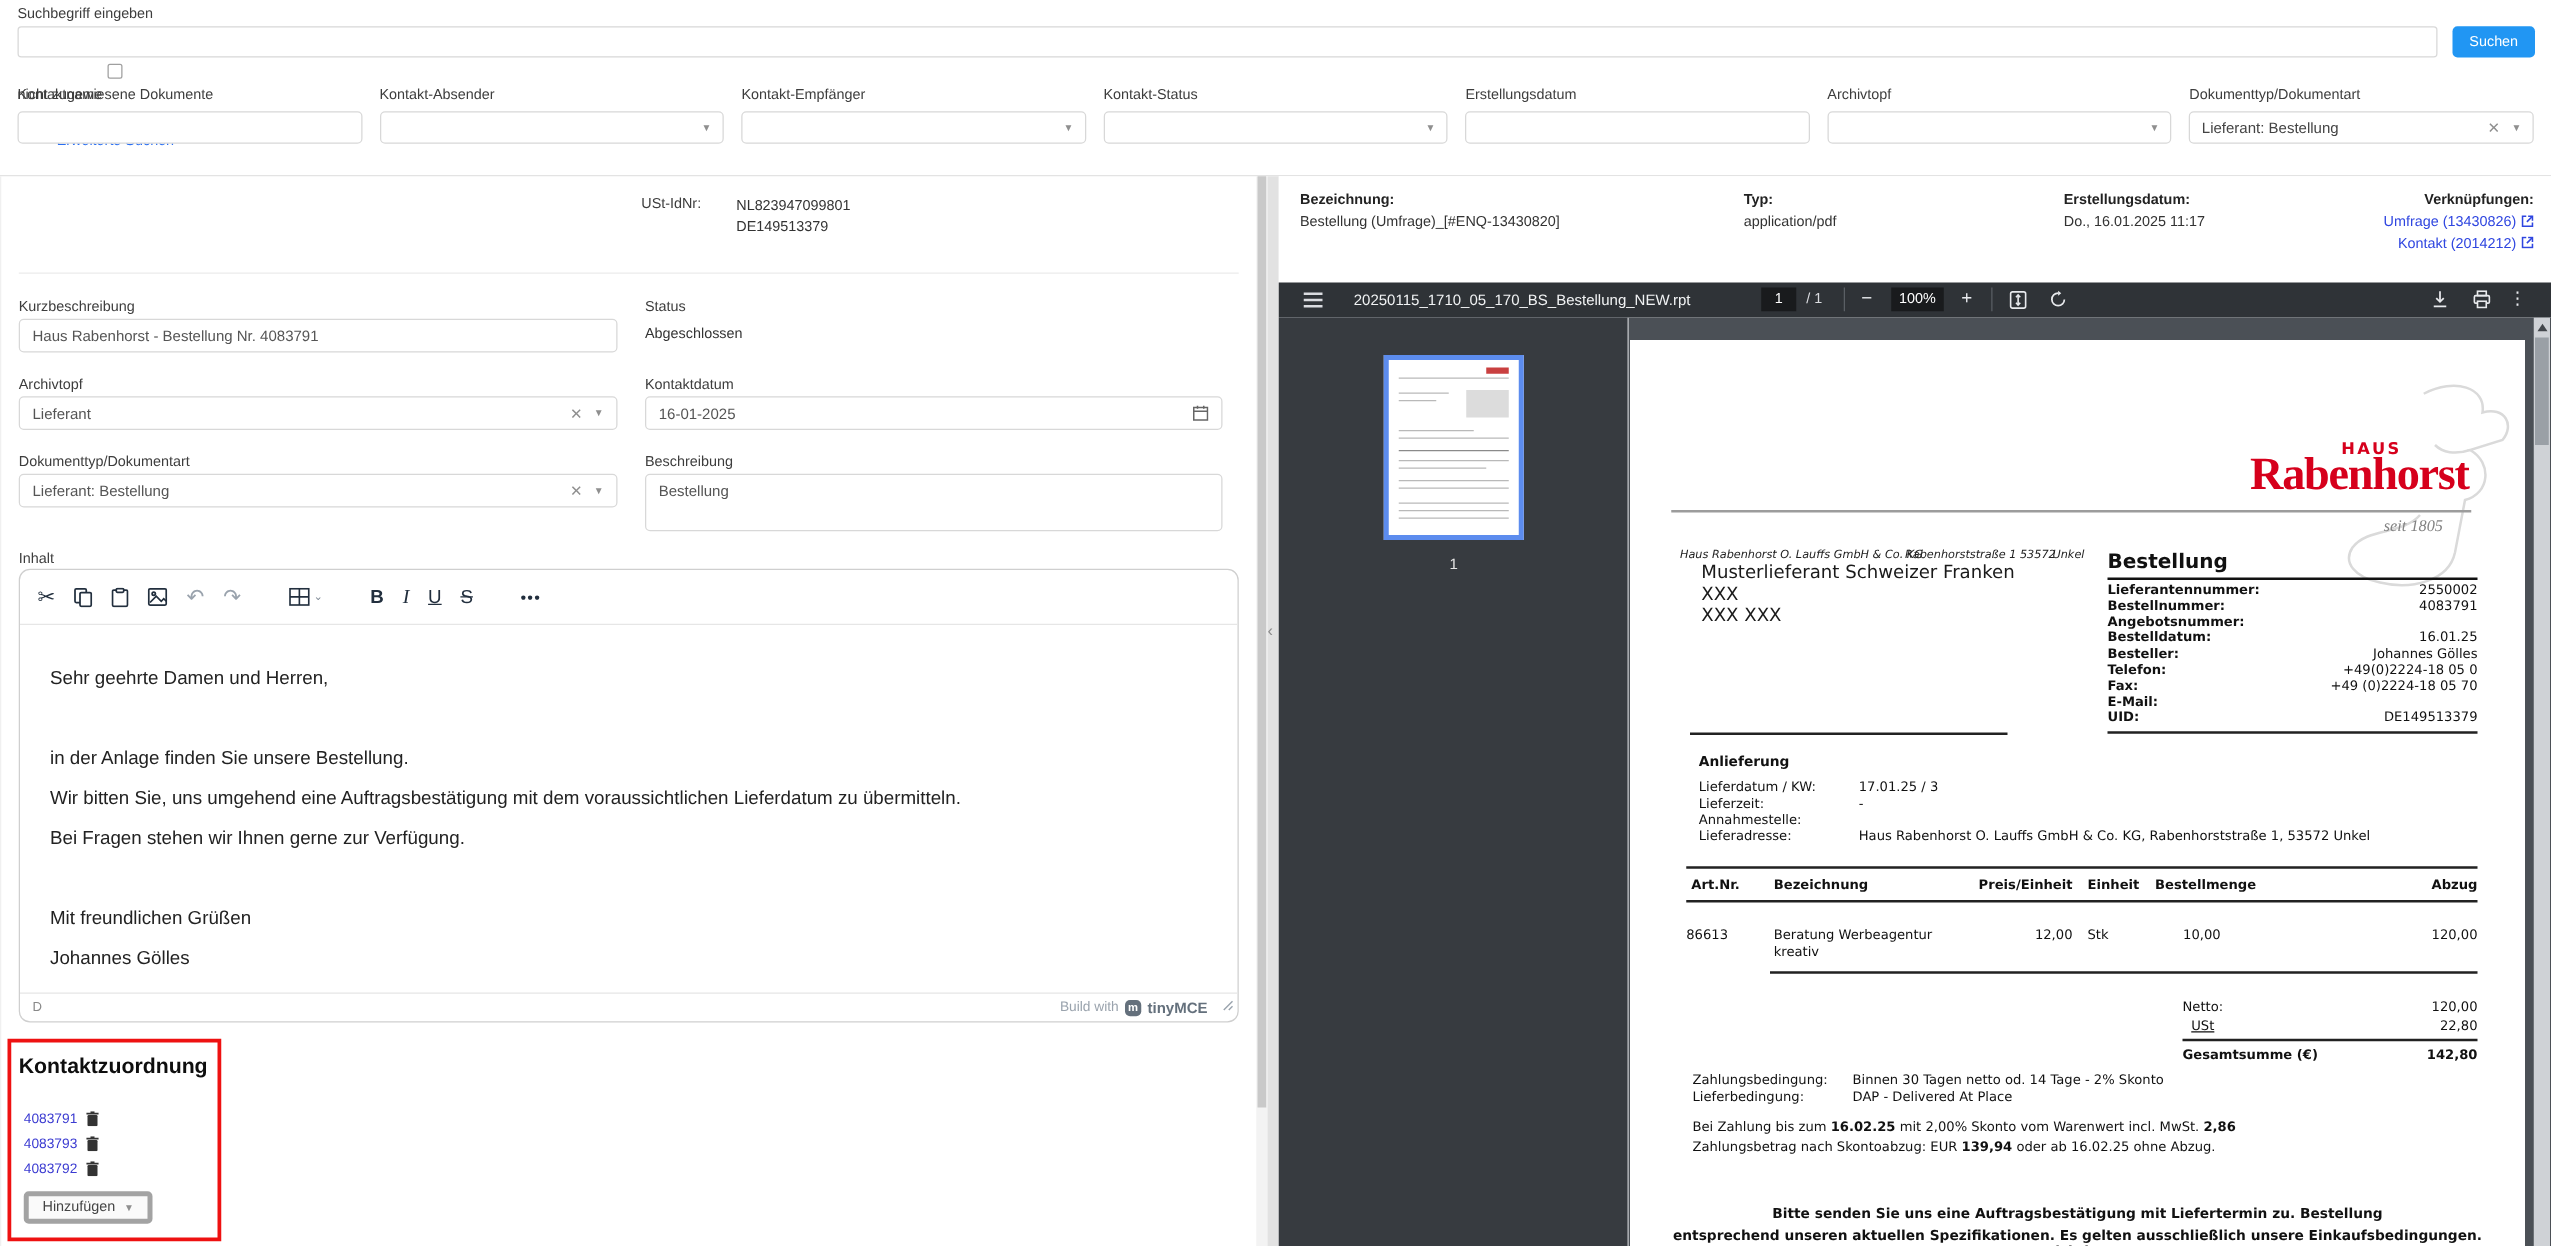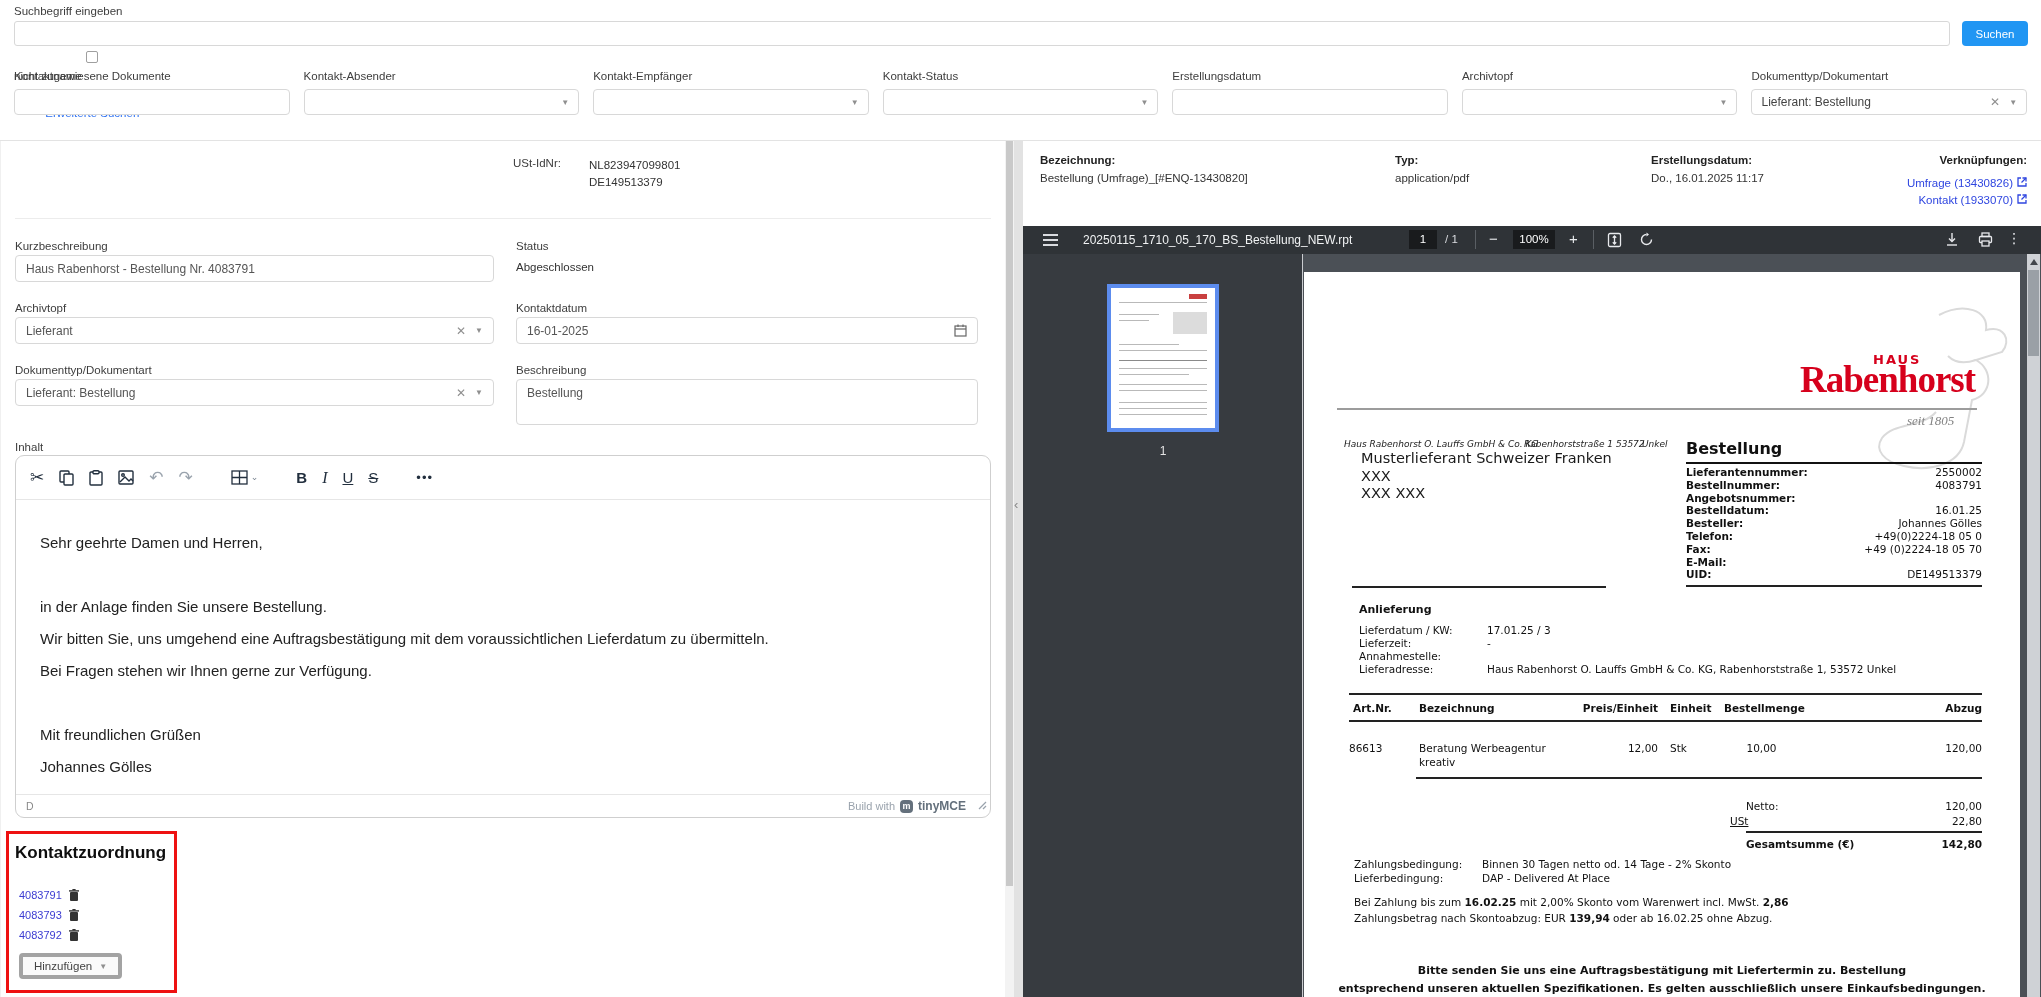--- a/index.html
+++ b/index.html
@@ -86,21 +86,21 @@
   .splitter { width:9px; background:#e2e2e2; position:relative; }
   .splitter-chevron { position:absolute; top:356px; left:0px; color:#8a8a8a; font-size:13px; }
 
   
   .right-panel { flex:1; display:flex; flex-direction:column; min-width:0; }
   .doc-header { height:85px; position:relative; background:#fff; font-size:11.5px; }
   .dh-label { font-weight:bold; color:#222; margin-bottom:6px; }
   .dh-value { color:#333; }
   .dh-col { position:absolute; top:13px; }
   .dh-links { text-align:right; }
-  .dh-link-row { display:flex; justify-content:flex-end; align-items:flex-end; gap:4px; height:17px;margin-left:32px; }
+  .dh-link-row { display:flex; justify-content:flex-end; align-items:flex-start; gap:4px; height:17px;margin-left:32px; }
   .dh-link { color:#2f46e0; text-decoration:none; font-size:11.5px; }
 
   .pdf-toolbar { height:28px; background:#2f3337; position:relative; color:#e8eaed; flex:none; }
   .tb { position:absolute; }
   .tb-burger span { display:block; width:15px; height:2px; background:#dadce0; margin-bottom:3px; }
   .tb-filename { font-size:12px; color:#f1f3f4; }
   .tb-box { background:#191b1d; color:#fff; font-size:11.5px; text-align:center; line-height:19px; height:19px; }
   .tb-txt { font-size:11.5px; color:#dadce0; }
   .tb-sep { width:1px; height:19px; background:#5a5f64; }
   .tb-sign { font-size:15px; color:#e8eaed; cursor:pointer; }
@@ -409,21 +409,21 @@
             <a class="dh-link" href="#">Umfrage (13430826)</a>
             <span>
               <svg width="10" height="10" viewBox="0 0 10 10" fill="none" stroke="#2f46e0" stroke-width="1.3">
                   <path d="M4 1 H1 V9 H9 V6"></path>
                   <path d="M5.5 1 H9 V4.5"></path>
                   <line x1="9" y1="1" x2="4.5" y2="5.5"></line>
                 </svg>
             </span>
           </div>
           <div class="dh-link-row">
-            <a class="dh-link" href="#">Kontakt (1933070)</a>
+            <a class="dh-link" href="#">Kontakt (2014212)</a>
             <span>
               <svg width="10" height="10" viewBox="0 0 10 10" fill="none" stroke="#2f46e0" stroke-width="1.3">
                   <path d="M4 1 H1 V9 H9 V6"></path>
                   <path d="M5.5 1 H9 V4.5"></path>
                   <line x1="9" y1="1" x2="4.5" y2="5.5"></line>
                 </svg>
             </span>
           </div>
         </div>
       </div>
@@ -581,21 +581,21 @@
             <span class="pp td" style="left:115px;top:470px;">Beratung Werbeagentur</span>
             <span class="pp td" style="left:115px;top:484px;">kreativ</span>
             <span class="pp td" style="left:268px;top:470px;width:86px;text-align:right;">12,00</span>
             <span class="pp td" style="left:366px;top:470px;">Stk</span>
             <span class="pp td" style="left:420px;top:470px;width:75px;text-align:center;">10,00</span>
             <span class="pp td" style="left:598px;top:470px;width:80px;text-align:right;">120,00</span>
             <span class="pp tline" style="left:112px;top:505px;width:566px;"></span>
 
             <span class="pp td" style="left:442px;top:528px;">Netto:</span>
             <span class="pp td" style="left:598px;top:528px;width:80px;text-align:right;">120,00</span>
-            <span class="pp td" style="left:426px;top:543px;text-decoration:underline;">USt</span>
+            <span class="pp td" style="left:449px;top:543px;text-decoration:underline;">USt</span>
             <span class="pp td" style="left:598px;top:543px;width:80px;text-align:right;">22,80</span>
             <span class="pp tline" style="left:442px;top:559px;width:236px;"></span>
             <span class="pp td b" style="left:442px;top:566px;">Gesamtsumme (€)</span>
             <span class="pp td b" style="left:598px;top:566px;width:80px;text-align:right;">142,80</span>
 
             <div class="pp anl-rows" style="left:50px;top:585px;line-height:14px;">
               <div class="anl-row"><span class="l">Zahlungsbedingung:</span><span>Binnen 30 Tagen netto od. 14 Tage - 2% Skonto</span></div>
               <div class="anl-row"><span class="l">Lieferbedingung:</span><span>DAP - Delivered At Place</span></div>
             </div>
 

